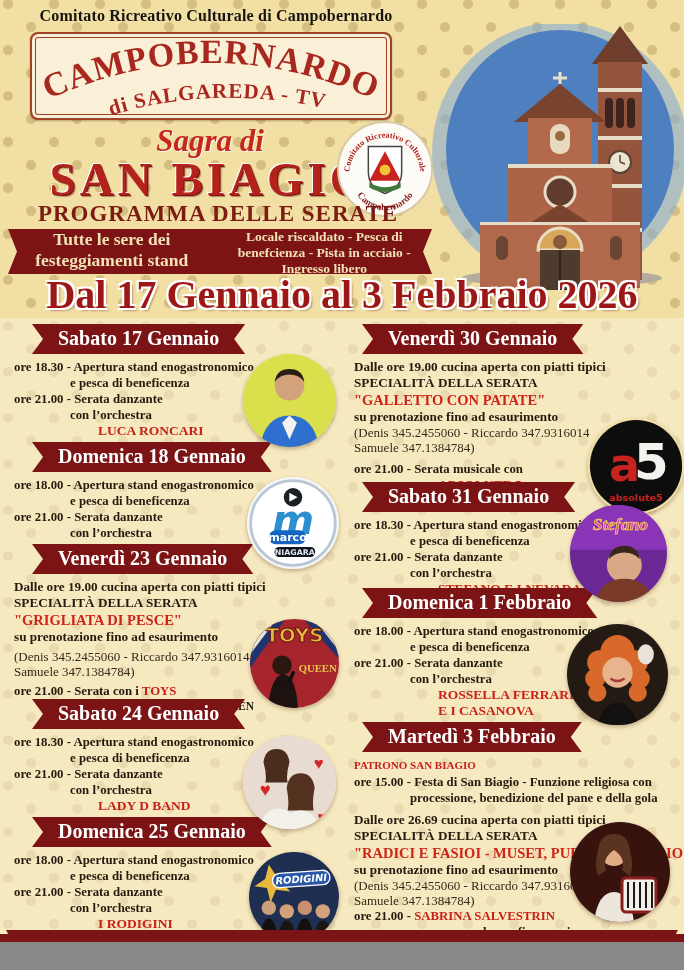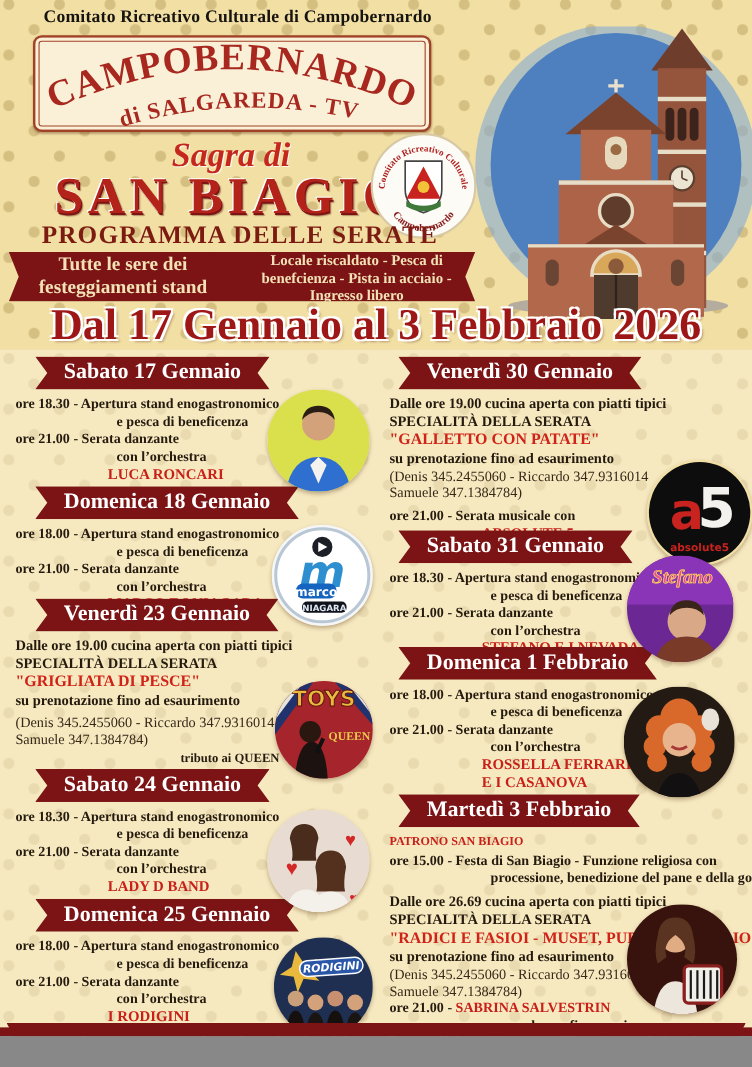--- a/index.html
+++ b/index.html
@@ -50,21 +50,21 @@
 
   
   .event { position:absolute; width:336px; }
   .event .ribbon { display:inline-block; background:#7c1415; color:#ffffff;
     font-size:20px; font-weight:bold; padding:3px 26px 4px 26px; margin-left:26px;
     clip-path:polygon(0 0,100% 0,calc(100% - 11px) 50%,100% 100%,0 100%,11px 50%);
     filter:drop-shadow(1px 2px 0 rgba(70,12,12,.55)); white-space:nowrap; }
   .event.right .ribbon { margin-left:16px; }
   .body { padding:5px 0 0 8px; }
   .t   { font-weight:bold; font-size:12.8px; line-height:16px; color:#241a0e; white-space:nowrap; }
-  .cont { margin-left:92px; }
+  .cont { margin-left:56px; }
   .orch { margin-left:84px; color:#c81f18; font-weight:bold; font-size:13.5px; line-height:16px; white-space:nowrap; }
   .k    { font-weight:bold; font-size:13.2px; line-height:16px; color:#241a0e; white-space:nowrap; }
   .spec { color:#d02318; font-weight:bold; font-size:14.5px; line-height:18px; white-space:nowrap; }
   .ph   { font-size:13px; line-height:15px; color:#372818; white-space:nowrap; }
   .trib { font-weight:bold; font-size:11.5px; color:#241a0e; margin-left:150px; line-height:14px; }
   .gap6 { height:6px; } .gap4 { height:4px; }
   .bandname { color:#c81f18; }
   .patrono { color:#c8201a; font-weight:bold; font-size:11px; line-height:17px; }
   .chiusura { font-weight:bold; font-size:14.5px; color:#241a0e; margin-top:6px; }
   .fisar { margin-left:120px; }
@@ -205,20 +205,21 @@
     <div class="ribbon">Venerdì 23 Gennaio</div>
     <div class="body">
       <div class="k">Dalle ore 19.00 cucina aperta con piatti tipici</div>
       <div class="k">SPECIALITÀ DELLA SERATA</div>
       <div class="spec">"GRIGLIATA DI PESCE"</div>
       <div class="k">su prenotazione fino ad esaurimento</div>
       <div class="gap4"></div>
       <div class="ph">(Denis 345.2455060 - Riccardo 347.9316014</div>
       <div class="ph">Samuele 347.1384784)</div>
       <div class="gap4"></div>
+      <div class="t"><span>ore 21.00 - Serata con i </span><span class="bandname">TOYS</span></div>
       <div class="trib">tributo ai QUEEN</div>
     </div>
   </div>
 
   <div class="event" style="left:6px; top:699px;">
     <div class="ribbon">Sabato 24 Gennaio</div>
     <div class="body">
       <div class="t">ore 18.30 - Apertura stand enogastronomico</div>
       <div class="t cont">e pesca di beneficenza</div>
       <div class="t">ore 21.00 - Serata danzante</div>

